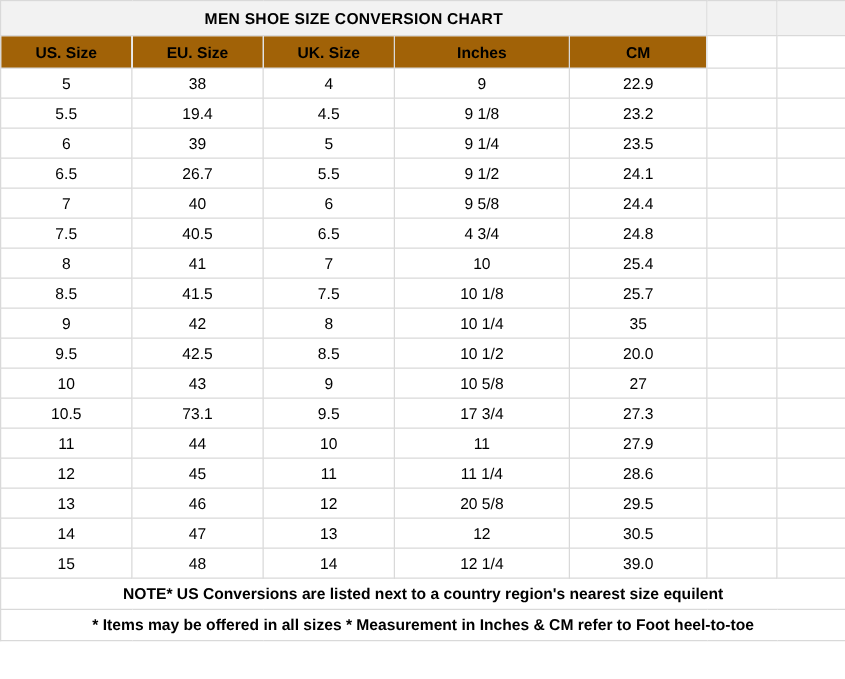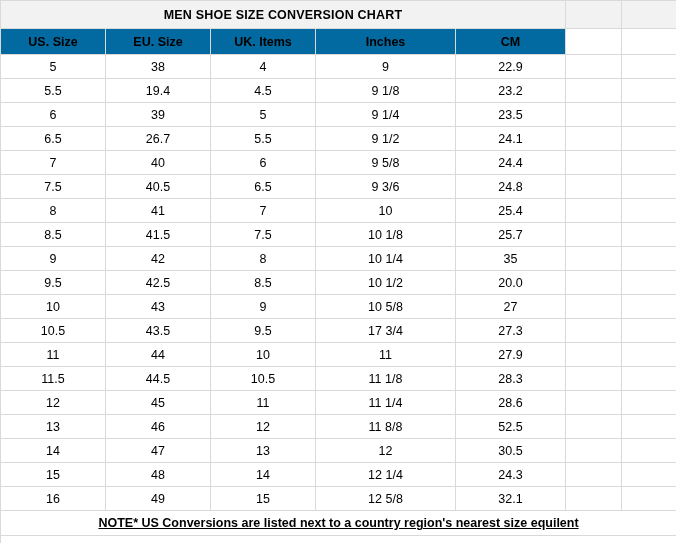--- a/index.html
+++ b/index.html
@@ -52,33 +52,32 @@
     font-weight: bold;
     font-size: 15px;
     letter-spacing: 0.2px;
     height: 27px !important;
     border: 1px solid #d9d9d9;
   }
   .title-blank {
     background: #f2f2f2;
   }
   .hdr {
-    background: #0369a1;
+    background: #a16207;
     font-weight: bold;
     font-size: 13px;
     height: 25px !important;
     color: #000;
     margin-top: 40px;
   }
   .note {
     font-size: 12.5px;
     height: 24px !important;
     background: #ffffff;
     text-align: center;
-    text-decoration: underline;
   }
   .note-b {
     font-weight: bold;
   }
 </style>
 </head>
 <body>
 
 <div class="sheet">
   <table class="grid">
@@ -93,21 +92,21 @@
     </colgroup>
     <tbody>
       <tr>
         <td class="title-cell" colspan="5">MEN SHOE SIZE CONVERSION CHART</td>
         <td class="title-blank"></td>
         <td class="title-blank"></td>
       </tr>
       <tr>
         <td class="hdr">US. Size</td>
         <td class="hdr">EU. Size</td>
-        <td class="hdr">UK. Items</td>
+        <td class="hdr">UK. Size</td>
         <td class="hdr">Inches</td>
         <td class="hdr">CM</td>
         <td class="empty"></td>
         <td class="empty"></td>
       </tr>
 
       <tr>
         <td>5</td>
         <td>38</td>
         <td>4</td>
@@ -149,21 +148,21 @@
         <td>6</td>
         <td>9 5/8</td>
         <td>24.4</td>
         <td class="empty"></td>
         <td class="empty"></td>
       </tr>
       <tr>
         <td>7.5</td>
         <td>40.5</td>
         <td>6.5</td>
-        <td>9 3/6</td>
+        <td>4 3/4</td>
         <td>24.8</td>
         <td class="empty"></td>
         <td class="empty"></td>
       </tr>
       <tr>
         <td>8</td>
         <td>41</td>
         <td>7</td>
         <td>10</td>
         <td>25.4</td>
@@ -201,87 +200,69 @@
         <td>10</td>
         <td>43</td>
         <td>9</td>
         <td>10 5/8</td>
         <td>27</td>
         <td class="empty"></td>
         <td class="empty"></td>
       </tr>
       <tr>
         <td>10.5</td>
-        <td>43.5</td>
+        <td>73.1</td>
         <td>9.5</td>
         <td>17 3/4</td>
         <td>27.3</td>
         <td class="empty"></td>
         <td class="empty"></td>
       </tr>
       <tr>
         <td>11</td>
         <td>44</td>
         <td>10</td>
         <td>11</td>
         <td>27.9</td>
         <td class="empty"></td>
         <td class="empty"></td>
       </tr>
       <tr>
-        <td>11.5</td>
-        <td>44.5</td>
-        <td>10.5</td>
-        <td>11 1/8</td>
-        <td>28.3</td>
-        <td class="empty"></td>
-        <td class="empty"></td>
-      </tr>
-      <tr>
         <td>12</td>
         <td>45</td>
         <td>11</td>
         <td>11 1/4</td>
         <td>28.6</td>
         <td class="empty"></td>
         <td class="empty"></td>
       </tr>
       <tr>
         <td>13</td>
         <td>46</td>
         <td>12</td>
-        <td>11 8/8</td>
-        <td>52.5</td>
+        <td>20 5/8</td>
+        <td>29.5</td>
         <td class="empty"></td>
         <td class="empty"></td>
       </tr>
       <tr>
         <td>14</td>
         <td>47</td>
         <td>13</td>
         <td>12</td>
         <td>30.5</td>
         <td class="empty"></td>
         <td class="empty"></td>
       </tr>
       <tr>
         <td>15</td>
         <td>48</td>
         <td>14</td>
         <td>12 1/4</td>
-        <td>24.3</td>
-        <td class="empty"></td>
-        <td class="empty"></td>
-      </tr>
-      <tr>
-        <td>16</td>
-        <td>49</td>
-        <td>15</td>
-        <td>12 5/8</td>
-        <td>32.1</td>
+        <td>39.0</td>
         <td class="empty"></td>
         <td class="empty"></td>
       </tr>
 
       <tr>
         <td class="note note-b" colspan="7">NOTE* US Conversions are listed next to a country region's nearest size equilent</td>
       </tr>
       <tr>
         <td class="note note-b" colspan="7">* Items may be offered in all sizes * Measurement in Inches &amp; CM refer to Foot heel-to-toe</td>
       </tr>

